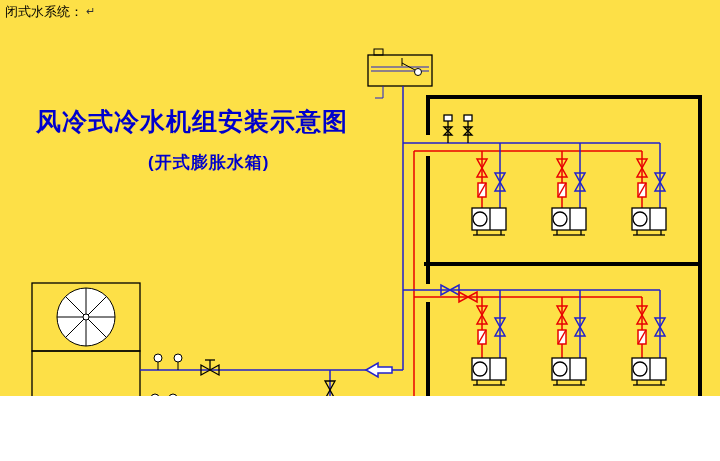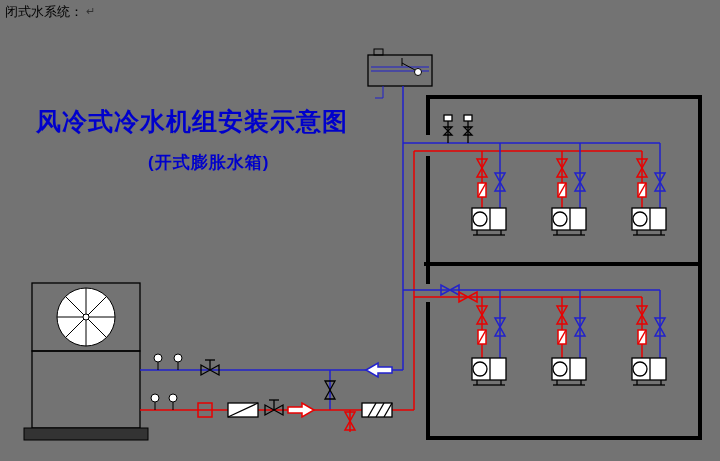--- a/index.html
+++ b/index.html
@@ -1,16 +1,16 @@
 <!DOCTYPE html>
 <html style="--pipe_supply: #2121cd; --pipe_return: #e80000; --outline: #000000; --title_text: #0000cc; --note_text: #000000;"><head>
 <meta charset="utf-8">
 <style>
   html,body{margin:0;padding:0;background:#fff}
-  .canvas{position:relative;width:720px;height:461px;background:#737373;overflow:hidden}
+  .canvas{position:relative;width:720px;height:396px;background:#fde047;overflow:hidden}
   svg{display:block}
   text{font-family:"Liberation Sans",sans-serif}
   .note{font-family:"Liberation Serif",serif;font-size:13px;fill:var(--note_text,#000)}
   .pmark{font-family:"Liberation Serif",serif;font-size:11px;fill:#333}
   .title{font-size:25px;font-weight:bold;fill:var(--title_text,#0000cc);letter-spacing:1px}
   .subtitle{font-size:17px;font-weight:bold;fill:var(--title_text,#0000cc);letter-spacing:1px}
   .pb{stroke:var(--pipe_supply,#2020cc);stroke-width:1.5;fill:none}
   .pr{stroke:var(--pipe_return,#e00000);stroke-width:1.5;fill:none}
   .bk{stroke:var(--outline,#000);stroke-width:1.3;fill:none}
   .thin{stroke-width:1}

